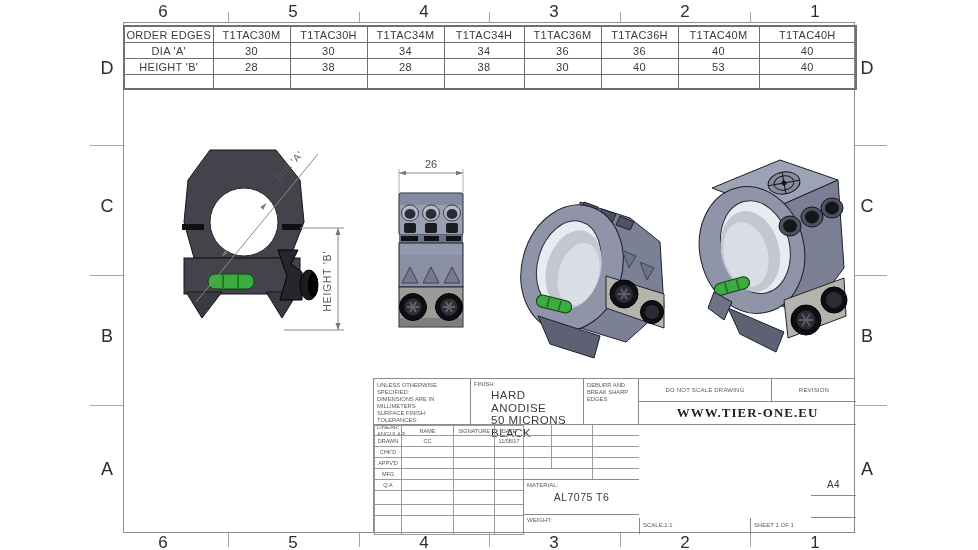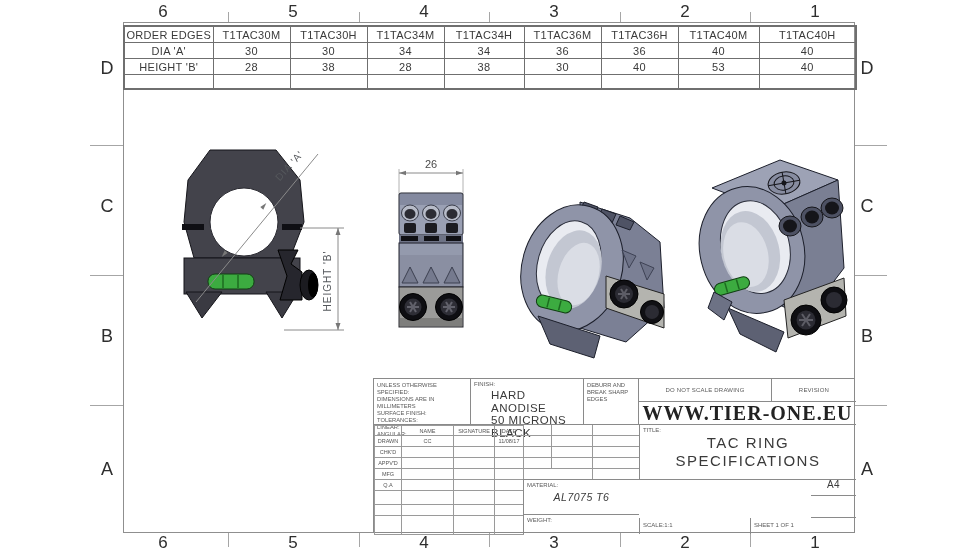--- a/index.html
+++ b/index.html
@@ -21,24 +21,24 @@
     height:15px;overflow:hidden;white-space:nowrap;letter-spacing:.3px;}
   table.spec tr.empty td{height:13px;}
   
   .tb{border:1px solid #8a8a8a;background:#fff;}
   .tb-cell{position:absolute;box-sizing:border-box;color:#4a4a4a;}
   .tb-lab{position:absolute;top:2px;left:3px;font-size:6px;color:#5a5a5a;white-space:nowrap;}
   .notes{font-size:5.8px;line-height:7px;padding:3px 2px 0 3px;color:#5a5a5a;white-space:pre-line;}
   .finish-val{padding:10px 0 0 20px;font-size:11.5px;line-height:12.5px;color:#3a3a3a;white-space:pre-line;letter-spacing:.5px;}
   .center-flex{display:flex;align-items:center;justify-content:center;}
   .small-cap{font-size:6px;color:#5a5a5a;letter-spacing:.2px;}
-  .website{font-family:"Liberation Serif",serif;font-size:20px;font-weight:600;letter-spacing:1px;color:#222;}
+  .website{font-family:"Liberation Serif",serif;font-size:13px;font-weight:600;letter-spacing:1px;color:#222;}
   .big-title{font-size:15px;letter-spacing:1.5px;color:#3a3a3a;line-height:18px;text-align:center;}
   .dwg-val{font-size:15px;letter-spacing:1.5px;color:#3a3a3a;}
-  .mat-val{font-size:10.5px;color:#3a3a3a;letter-spacing:.5px;font-style:italic;}
+  .mat-val{font-size:10.5px;color:#3a3a3a;letter-spacing:.5px;}
   .a4{font-size:10px;color:#3a3a3a;letter-spacing:.5px;}
   table.sign{border-collapse:collapse;table-layout:fixed;width:149px;font-size:5.5px;color:#555;}
   table.sign td{border:1px solid #9a9a9a;text-align:center;padding:0;overflow:hidden;white-space:nowrap;}
   .hline{background:#9a9a9a;height:1px;}
   .vline{background:#9a9a9a;width:1px;}
   svg text{font-family:"Liberation Sans",sans-serif;}
 </style>
 </head>
 <body>
 
@@ -425,25 +425,20 @@
 
   <div class="tb-cell center-flex" style="left:149px;top:100px;width:116px;height:36px;border-left:1px solid #8a8a8a;border-top:1px solid #8a8a8a;border-bottom:1px solid #8a8a8a">
     <span class="tb-lab">MATERIAL:</span>
     <span class="mat-val">AL7075 T6</span>
   </div>
 
   <div class="tb-cell" style="left:149px;top:136px;width:116px;height:19px;border-left:1px solid #8a8a8a">
     <span class="tb-lab">WEIGHT:</span>
   </div>
 
-  <div class="tb-cell center-flex" style="left:265px;top:46px;width:217px;height:55px;border-left:1px solid #8a8a8a;border-bottom:1px solid #8a8a8a;flex-direction:column">
-    <span class="tb-lab">TITLE:</span>
-    <div class="big-title">TAC RING</div>
-    <div class="big-title">SPECIFICATIONS</div>
-  </div>
 
 
   <div class="tb-cell center-flex a4" style="left:437px;top:95px;width:45px;height:22px;border-bottom:1px solid #8a8a8a">A4</div>
   <div class="tb-cell" style="left:437px;top:123px;width:45px;height:16px;border-bottom:1px solid #8a8a8a"></div>
 
   <div class="tb-cell" style="left:265px;top:139px;width:112px;height:16px;border-left:1px solid #8a8a8a;border-right:1px solid #8a8a8a">
     <span class="tb-lab" style="top:4px">SCALE:1:1</span>
   </div>
   <div class="tb-cell" style="left:377px;top:139px;width:105px;height:16px">
     <span class="tb-lab" style="top:4px">SHEET 1 OF 1</span>

